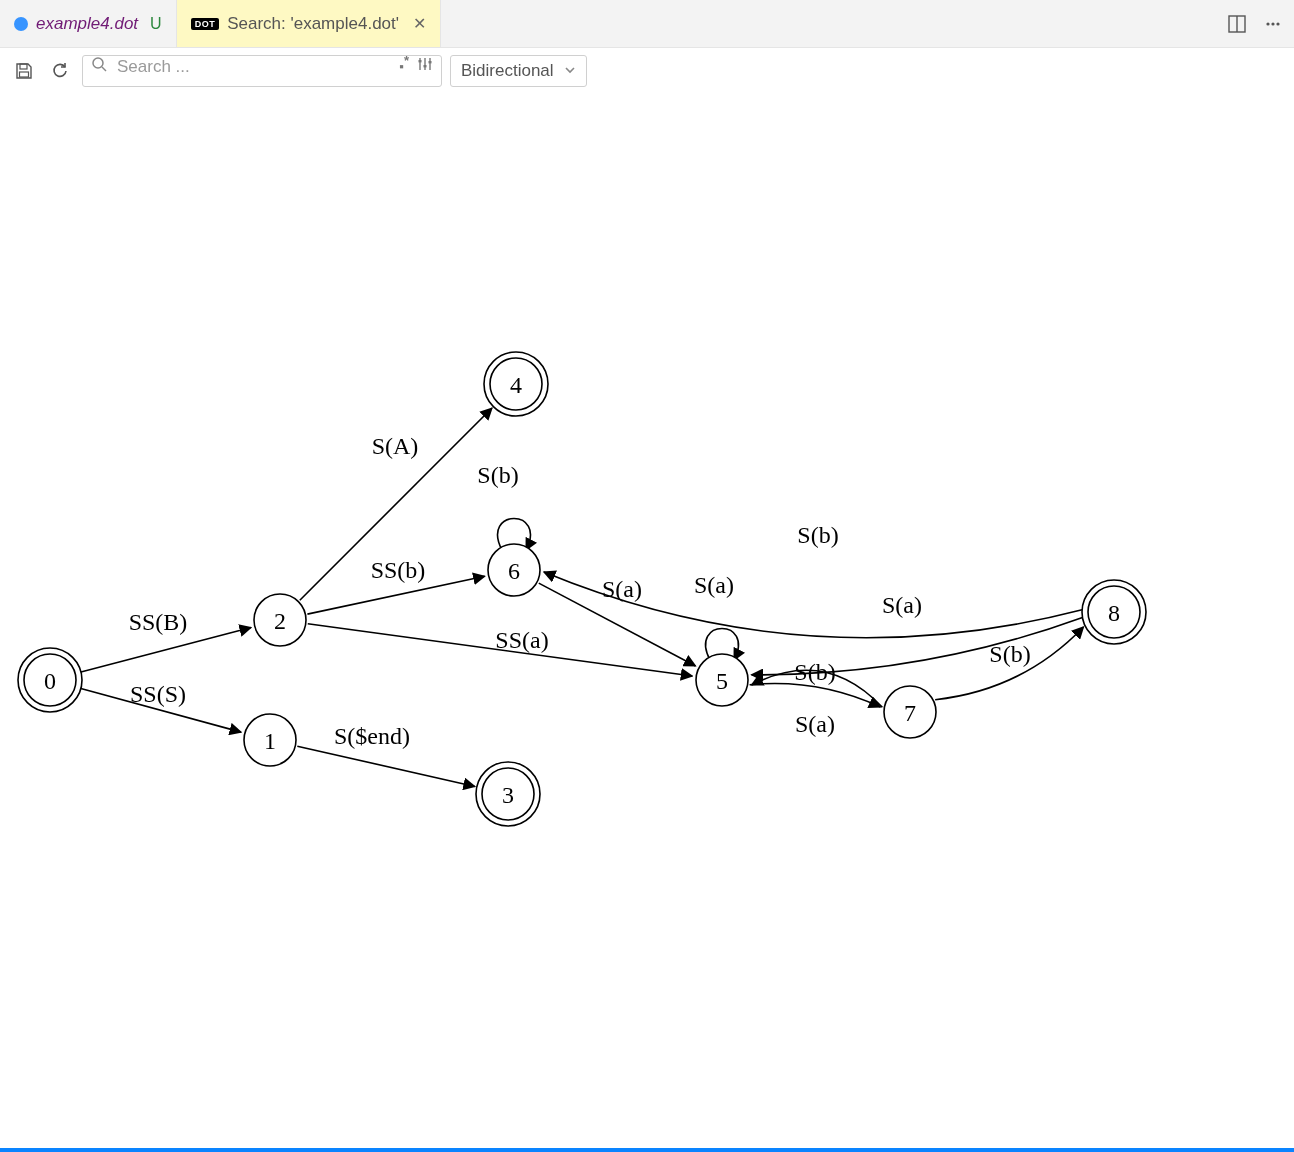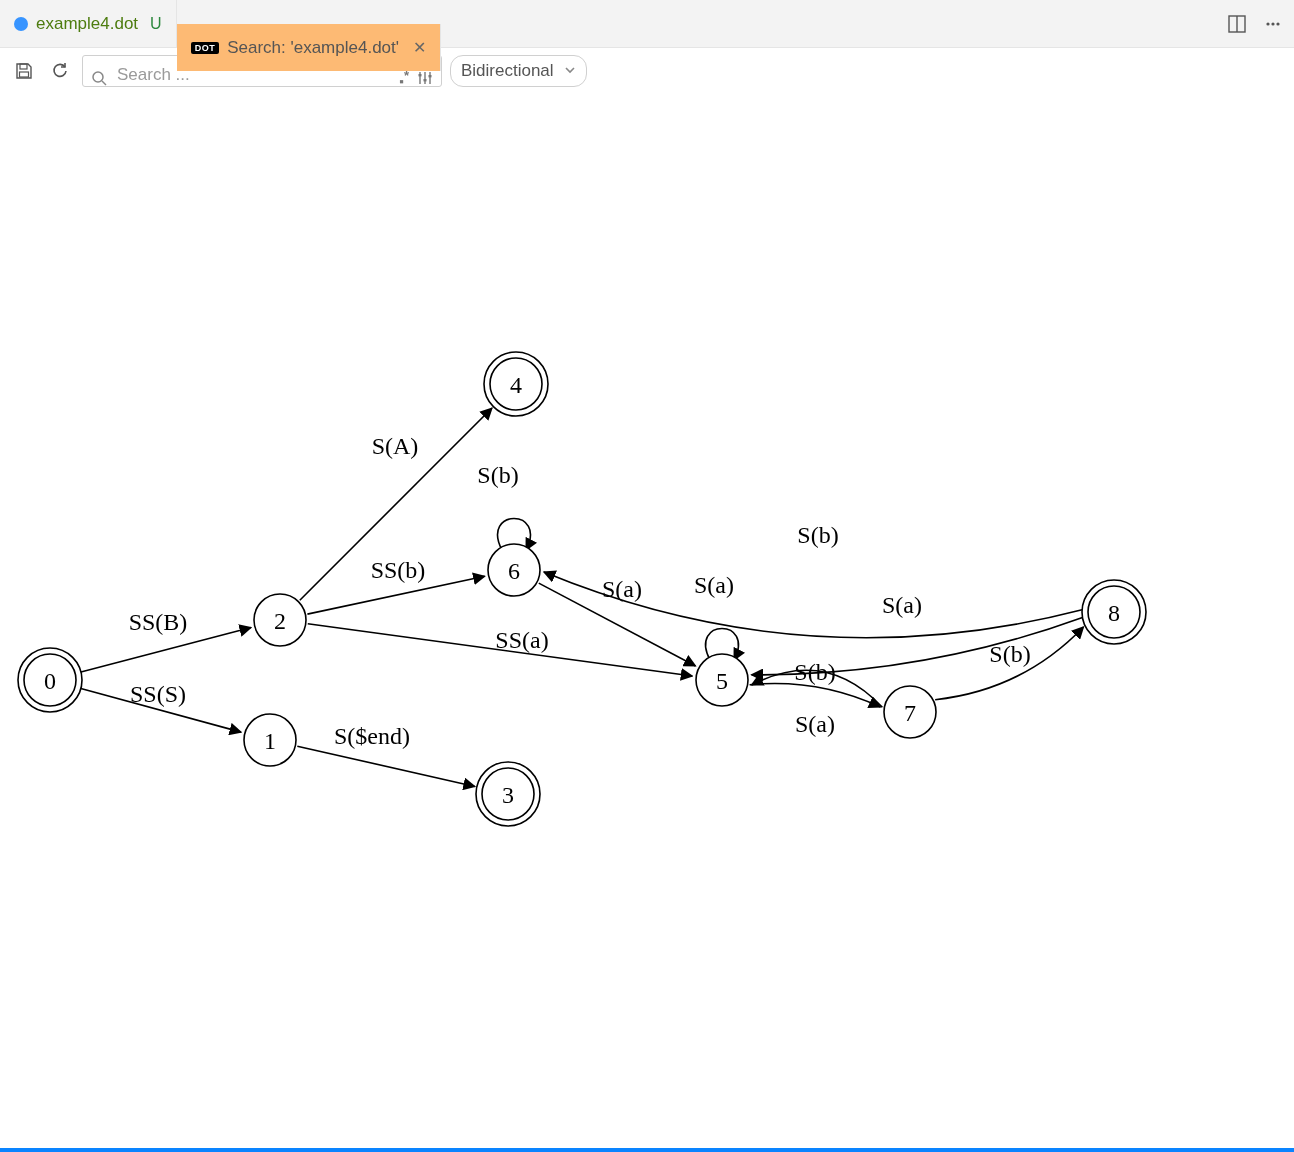--- a/index.html
+++ b/index.html
@@ -25,36 +25,35 @@
     align-items: center;
     padding: 0 14px;
     height: 100%;
     font-size: 17px;
     border-right: 1px solid #e5e5e5;
     cursor: pointer;
     gap: 8px;
     color: #555;
   }
   .tab.active {
-    background: #fdba74;
-    margin-top: 24px;
+    background: #fef9c3;
   }
   .tab .dot-icon {
     width: 14px; height: 14px; border-radius: 50%;
     background: #3794ff;
     flex: 0 0 auto;
   }
   .tab .dot-badge {
     background: #000; color: #fff;
     font-size: 9px; font-weight: 700;
     padding: 1px 4px; border-radius: 2px;
     letter-spacing: 0.5px;
   }
   .tab .tab-label { white-space: nowrap; }
-  .tab .tab-label.green { color: #4d7c0f; }
+  .tab .tab-label.green { color: #701a75; font-style: italic; }
   .tab .status-letter { color: #2d883e; font-size: 16px; margin-left: 4px;}
   .tab .close {
     font-size: 16px; color: #666; margin-left: 6px;
     line-height: 1;
   }
   .tab-right {
     margin-left: auto;
     display: flex;
     align-items: center;
     padding-right: 10px;
@@ -75,21 +74,21 @@
     background: #fff;
   }
   .toolbar .icon-btn {
     width: 28px; height: 28px;
     display: flex; align-items: center; justify-content: center;
     color: #555; cursor: pointer;
     border-radius: 3px;
   }
   .search-wrap {
     display: flex;
-    align-items: flex-end;
+    align-items: flex-start;
     border: 1px solid #d0d0d0;
     border-radius: 3px;
     height: 32px;
     padding: 0 8px;
     gap: 8px;
     width: 360px;
   }
   .search-wrap input {
     border: none; outline: none;
     font-size: 17px;
@@ -100,21 +99,21 @@
   .search-wrap input::placeholder { color: #9a9a9a; }
   .search-wrap .mini-icon {
     color: #777; font-size: 14px;
     display: flex; align-items: center;
     cursor: pointer;
   }
   .select-wrap {
     display: flex;
     align-items: center;
     border: 1px solid #d0d0d0;
-    border-radius: 13px;
+    border-radius: 3px;
     height: 32px;
     padding: 0 10px;
     gap: 10px;
     font-size: 17px;
     color: #555;
     cursor: pointer;
   }
   .select-wrap .chev {
     font-size: 12px; color: #888;
   }

